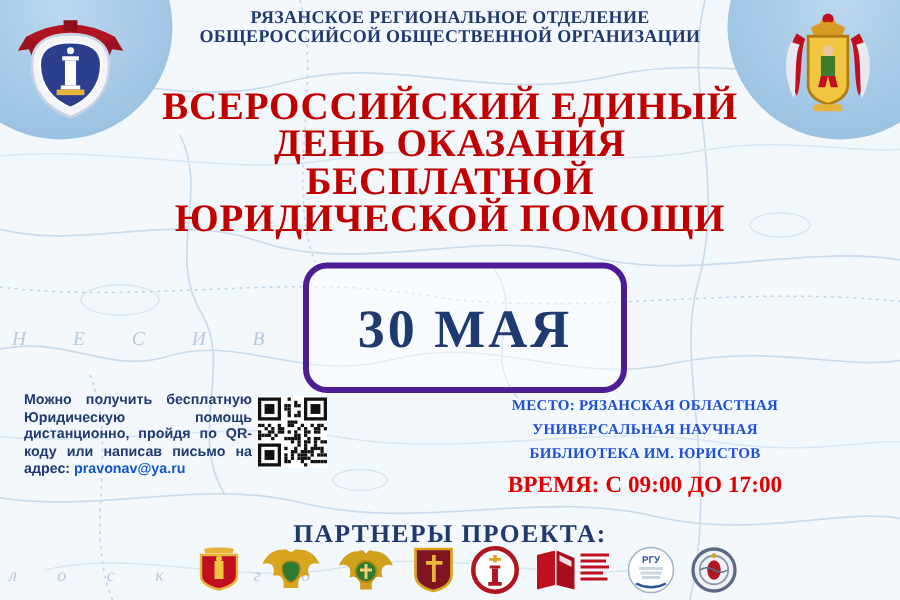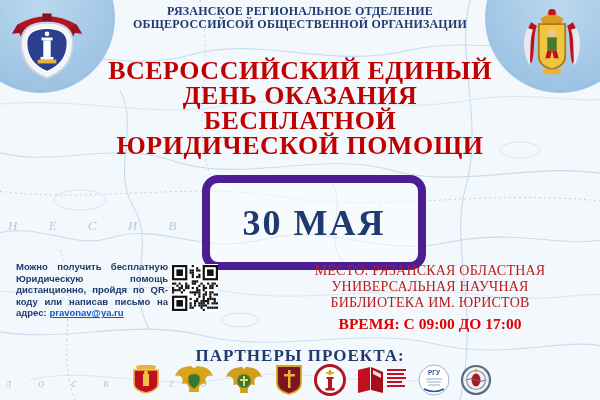--- a/index.html
+++ b/index.html
@@ -27,39 +27,39 @@
     text-align:center;color:#203a70;font-weight:bold;
     font-size:12px;line-height:13px;letter-spacing:.2px;
   }
   .main-title{
     position:absolute;left:40px;right:40px;top:58px;z-index:3;
     text-align:center;color:#c00000;font-weight:bold;
     font-size:26px;line-height:25px;letter-spacing:.5px;
   }
   .date-box{
     position:absolute;left:202px;top:175px;width:208px;height:79px;z-index:3;
-    border:8px solid #4c1d95;border-radius:16px;
+    border:4px solid #4c1d95;border-radius:16px;
     background:rgba(255,255,255,.45);
     display:flex;align-items:center;justify-content:center;
   }
   .date-box span{
     color:#1e3a6e;font-weight:bold;font-size:36px;letter-spacing:2px;
   }
   .left-info{
     position:absolute;left:16px;top:261px;width:152px;z-index:3;
     font-family:"Liberation Sans",sans-serif;font-weight:bold;
     font-size:9.5px;line-height:11.6px;color:#203a70;text-align:justify;
   }
-  .left-info a{color:#1155cc;text-decoration:underline;cursor:pointer;margin-top:36px;}
+  .left-info a{color:#1155cc;cursor:pointer;margin-top:36px;}
   .qr{position:absolute;left:172px;top:264px;z-index:3;background:#fff;}
   .right-info{
     position:absolute;left:292px;top:263px;width:276px;z-index:3;text-align:center;
   }
   .right-info .loc{
-    color:#b91c1c;font-weight:normal;font-size:14px;line-height:16px;letter-spacing:.2px;
+    color:#1d4ed8;font-weight:bold;font-size:10px;line-height:16px;letter-spacing:.2px;
   }
   .right-info .time{
     margin-top:4px;color:#e00000;font-weight:bold;font-size:15.5px;
     font-family:Liberation Serif, serif;
   }
   .partners-label{
     position:absolute;left:0;right:0;top:346px;z-index:3;text-align:center;
     color:#203a70;font-weight:bold;font-size:17px;letter-spacing:1px;
   }
   .partners-row{

